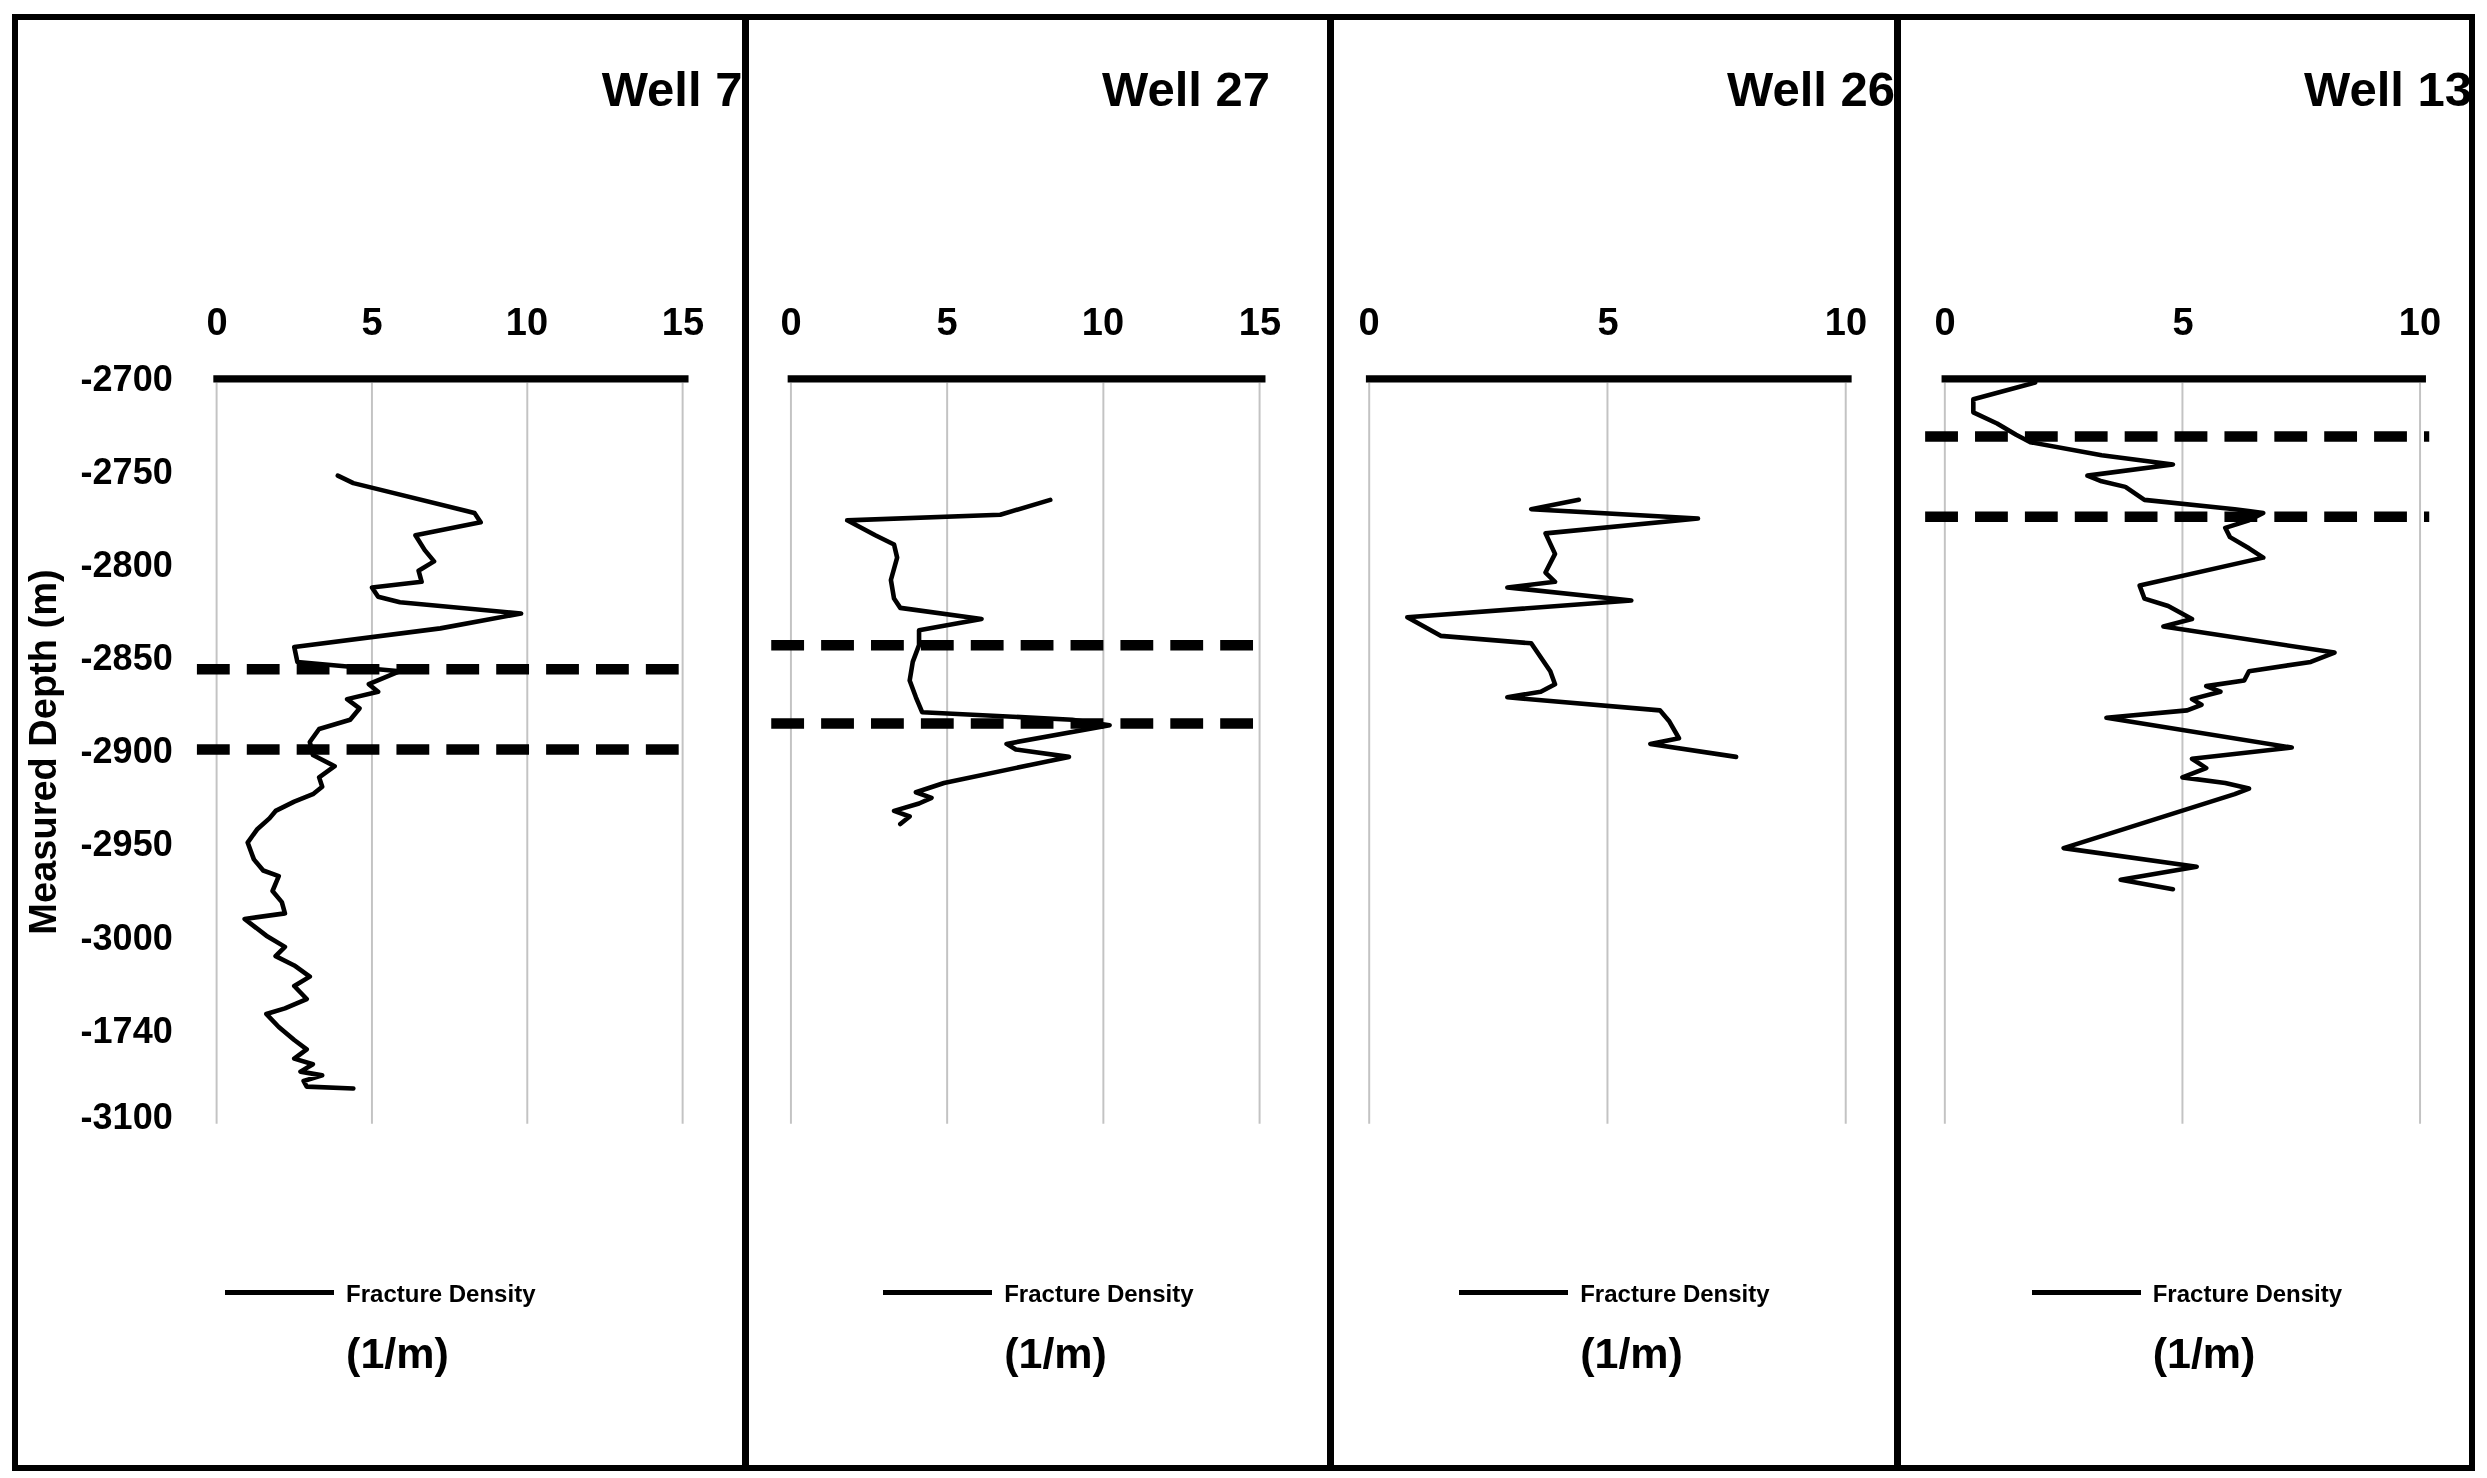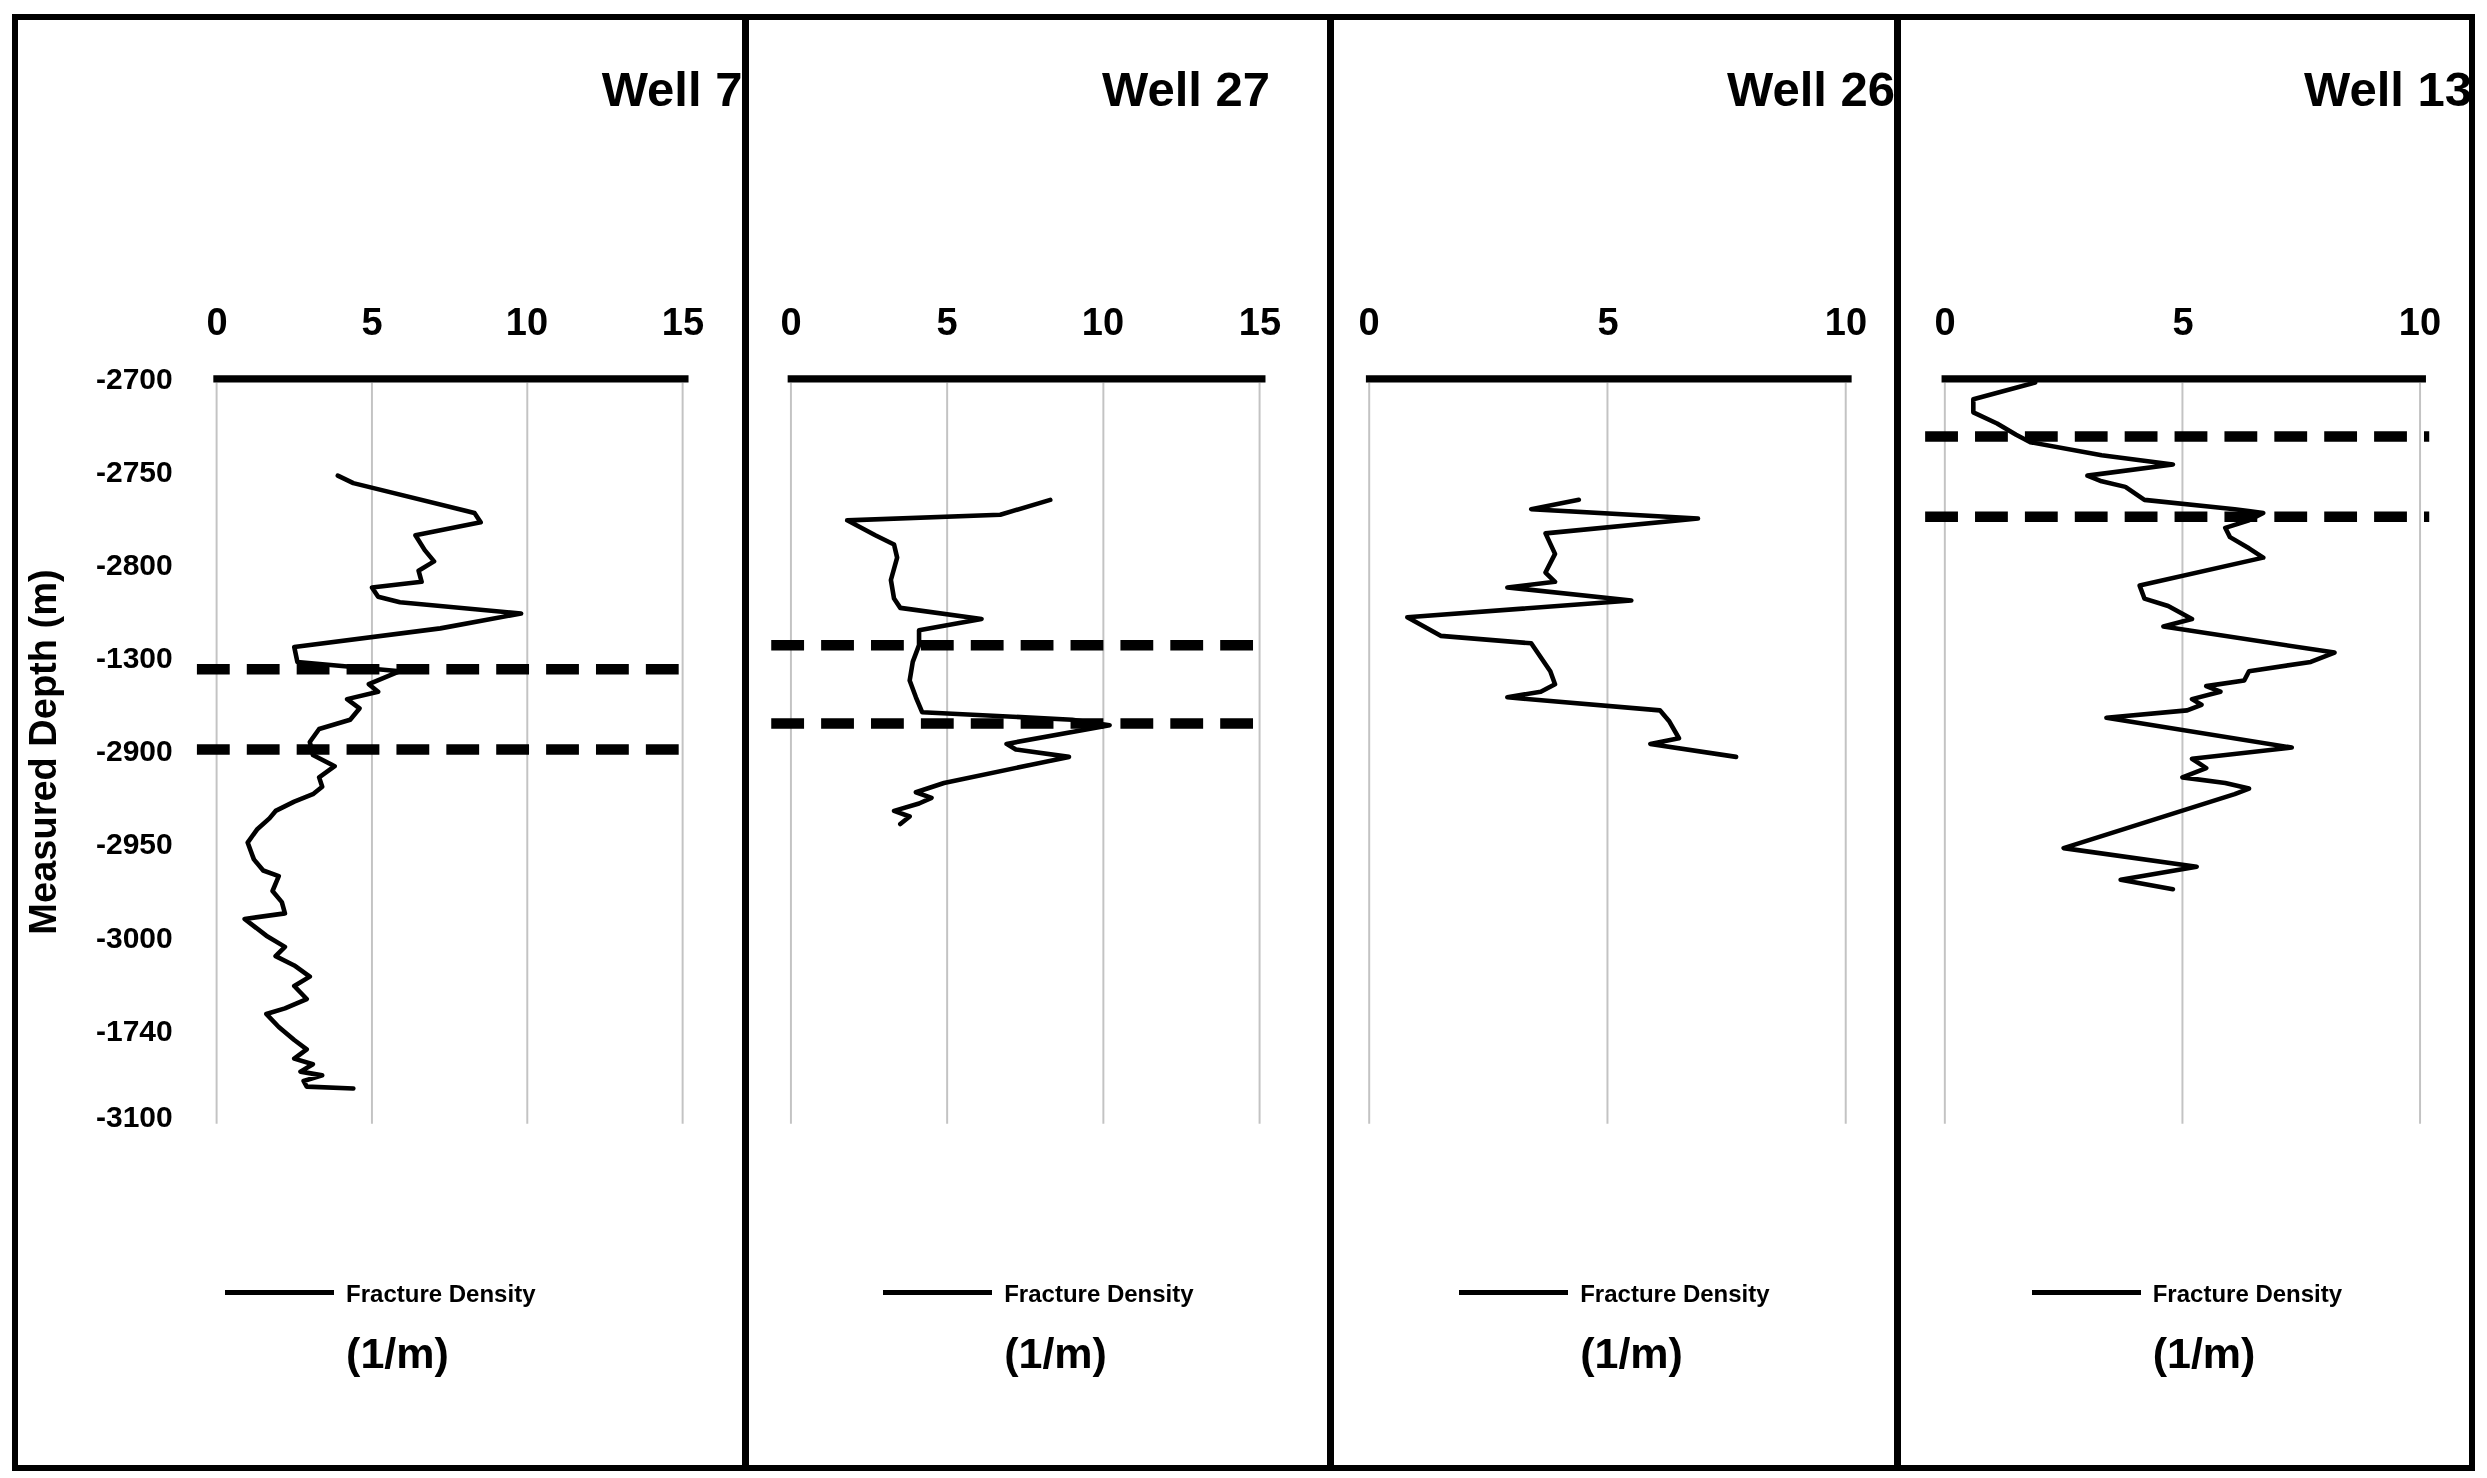--- a/index.html
+++ b/index.html
@@ -3,21 +3,21 @@
 <meta charset="utf-8">
 <style>
   html,body{margin:0;padding:0;background:#ffffff;}
   body{width:2487px;height:1479px;position:relative;font-family:"Liberation Sans",sans-serif;color:#000;}
   #figure{position:absolute;left:0;top:0;width:2487px;height:1479px;background:#fff;overflow:hidden;}
   #outer-border{position:absolute;left:11.8px;top:14.4px;width:2463px;height:1457px;border:6.6px solid #000;box-sizing:border-box;}
   .separator{position:absolute;top:14.4px;height:1457px;width:7.2px;background:#000;}
   #chart-svg{position:absolute;left:0;top:0;pointer-events:none;}
   .panel-title{position:absolute;text-align:right;font-size:49px;font-weight:700;line-height:63px;}
   .xtick{position:absolute;width:92px;text-align:center;font-size:38px;font-weight:700;line-height:47px;}
-  .ytick{position:absolute;width:151px;text-align:right;font-size:30px;font-weight:700;line-height:46px;}
+  .ytick{position:absolute;width:151px;text-align:right;font-size:36px;font-weight:700;line-height:46px;}
   #y-axis-title{position:absolute;font-size:38px;font-weight:700;white-space:nowrap;transform:translate(-50%,-50%) rotate(-90deg);}
   .legend{position:absolute;display:flex;justify-content:center;align-items:flex-start;}
   .legend-swatch{display:block;width:109px;height:4.6px;background:#000;margin-top:17px;margin-right:11.8px;flex:none;}
   .legend-col{display:flex;flex-direction:column;align-items:flex-start;}
   .legend-line1{font-size:24px;font-weight:700;line-height:42px;white-space:nowrap;}
   .legend-line2{font-size:43px;font-weight:700;line-height:42px;margin-top:17px;white-space:nowrap;}
 </style>
 </head>
 <body>
 
@@ -57,21 +57,21 @@
   <div id="outer-border"></div>
   <div class="separator" style="left:742px"></div>
   <div class="separator" style="left:1327px"></div>
   <div class="separator" style="left:1894px"></div>
 
   <div id="y-axis-title" style="left:43px;top:752px">Measured Depth (m)</div>
   <div id="y-tick-labels">
       <div class="ytick" style="left: 21.7px; top: 356px;">-2700</div>
       <div class="ytick" style="left: 21.7px; top: 449px;">-2750</div>
       <div class="ytick" style="left: 21.7px; top: 542px;">-2800</div>
-      <div class="ytick" style="left: 21.7px; top: 635px;">-1300</div>
+      <div class="ytick" style="left: 21.7px; top: 635px;">-2850</div>
       <div class="ytick" style="left: 21.7px; top: 728px;">-2900</div>
       <div class="ytick" style="left: 21.7px; top: 821px;">-2950</div>
       <div class="ytick" style="left: 21.7px; top: 915px;">-3000</div>
       <div class="ytick" style="left: 21.7px; top: 1008px;">-1740</div>
       <div class="ytick" style="left: 21.7px; top: 1094px;">-3100</div>
     </div>
 
   <div class="panel-title" style="left: 18.4px; width: 724px; top: 58px;">Well 7</div>
   <div class="panel-title" style="left: 750px; width: 520px; top: 58px;">Well 27</div>
   <div class="panel-title" style="left: 1334px; width: 561px; top: 58px;">Well 26</div>

